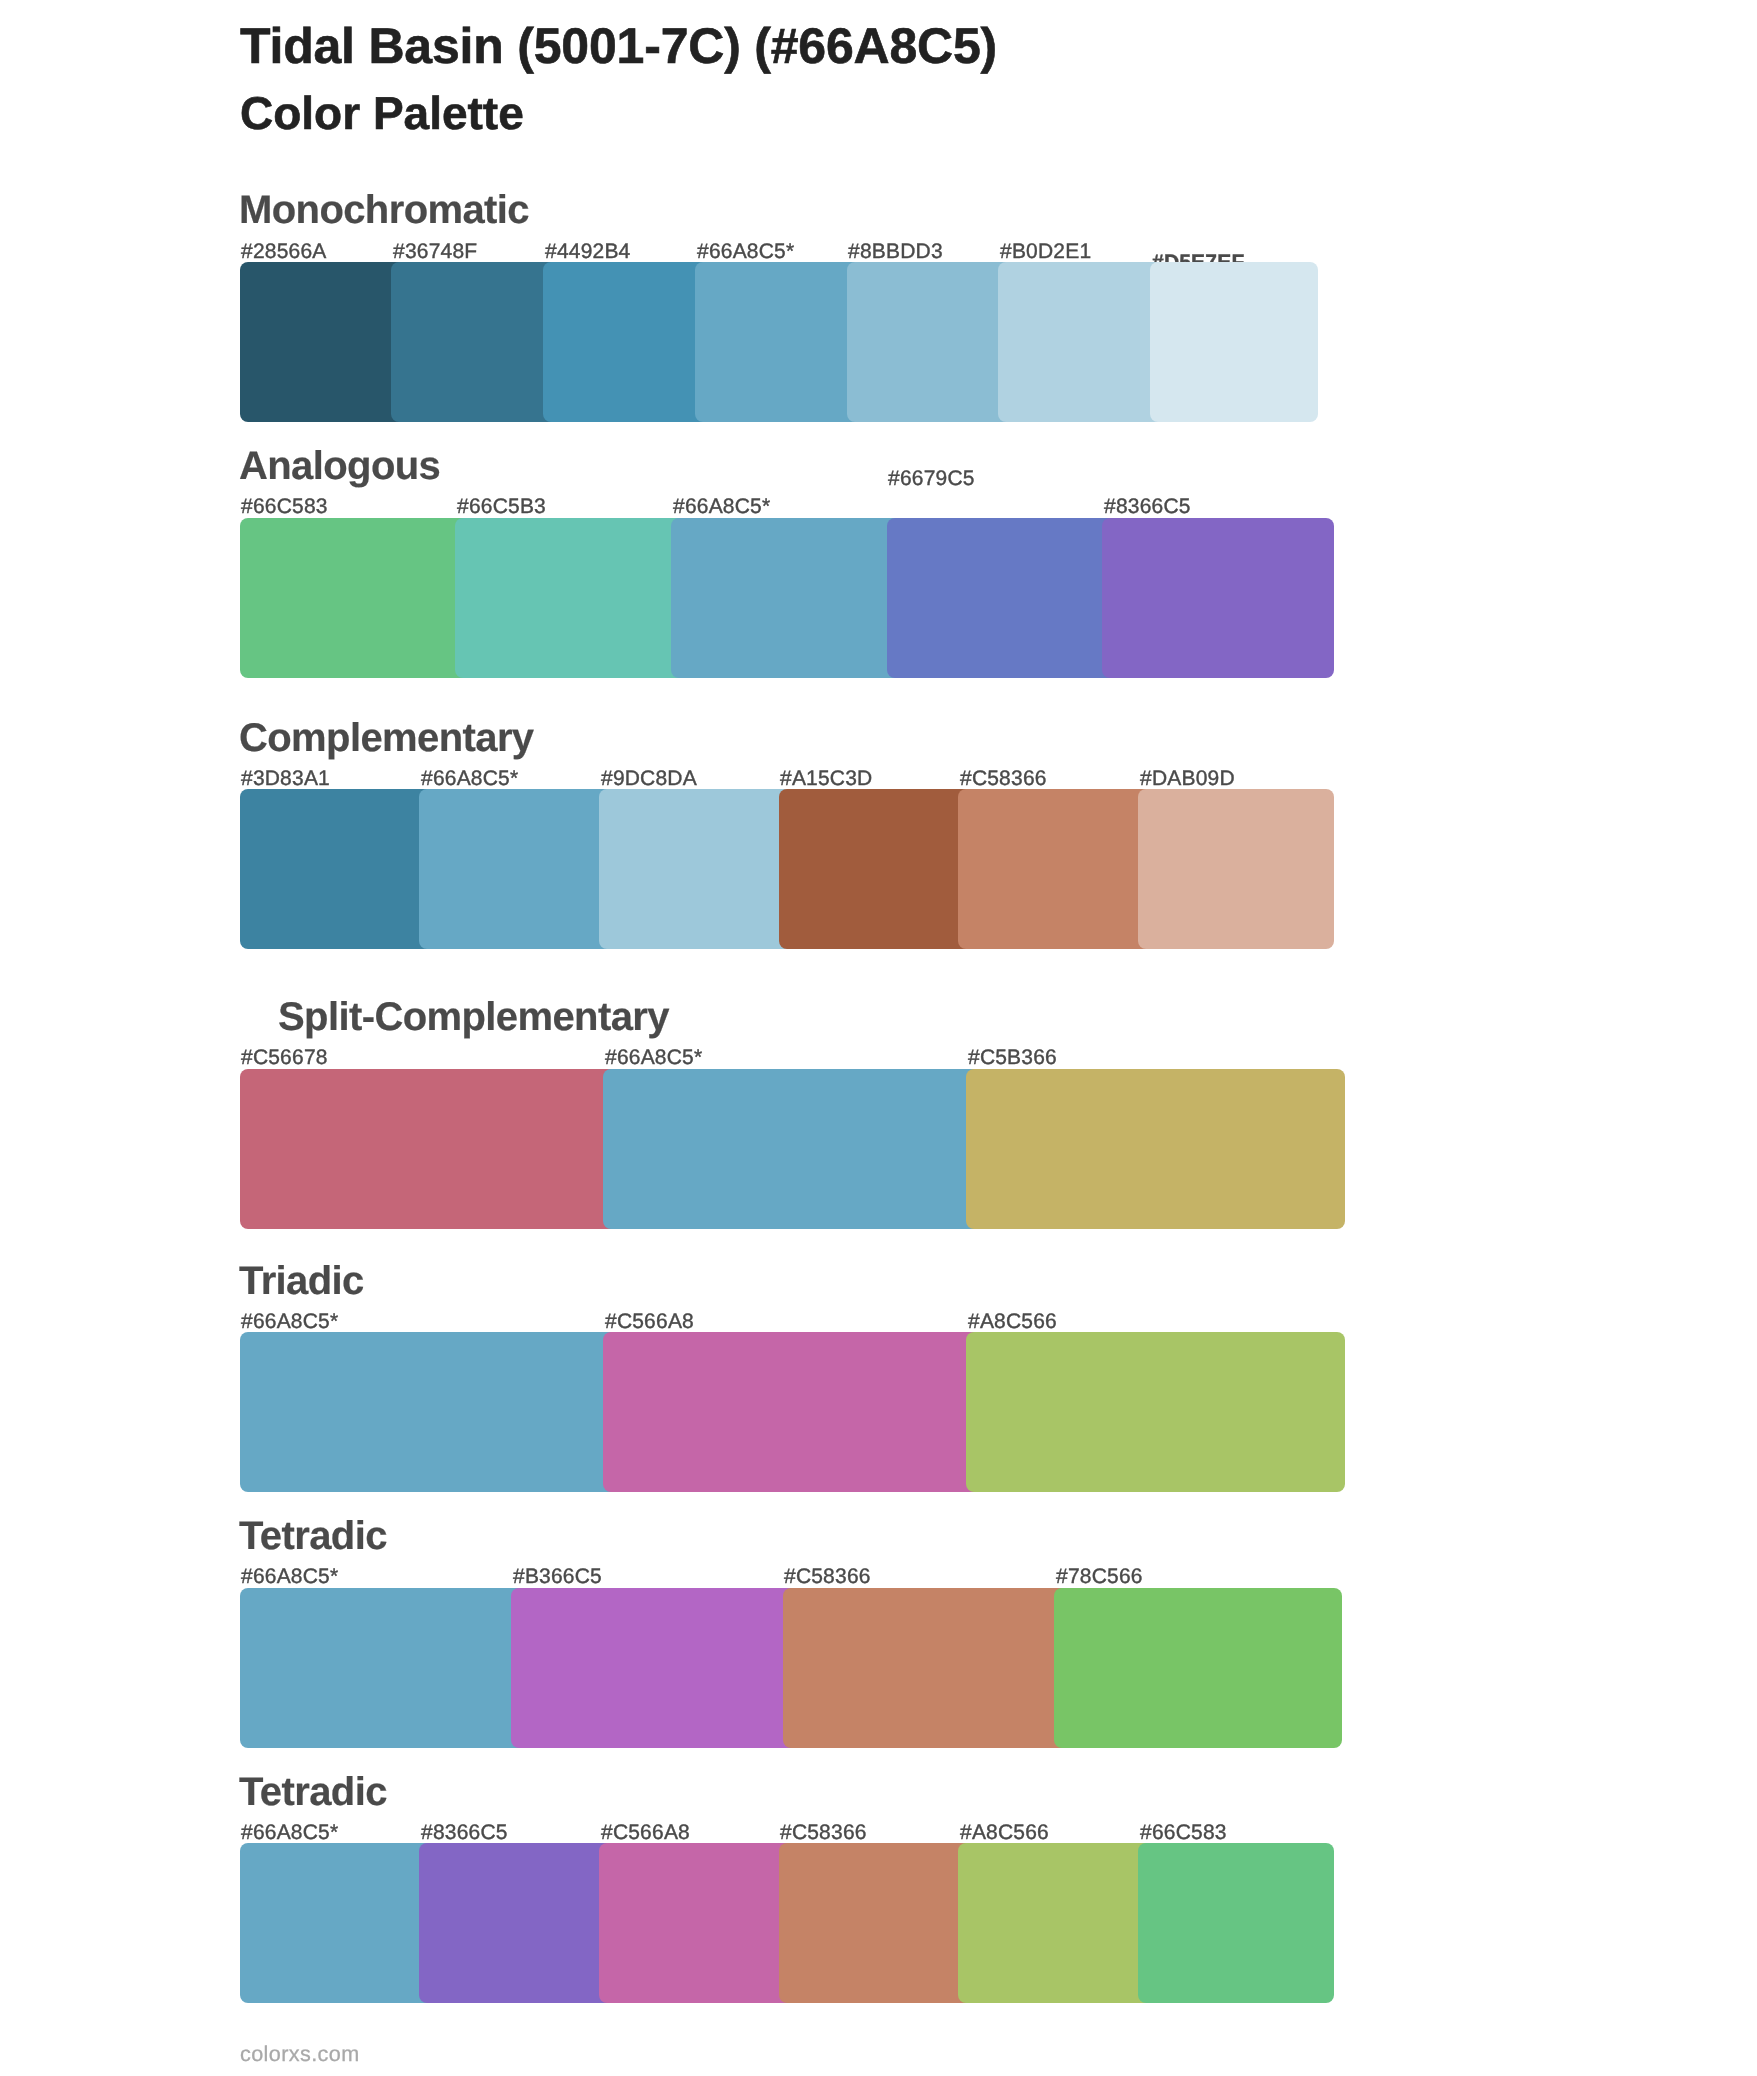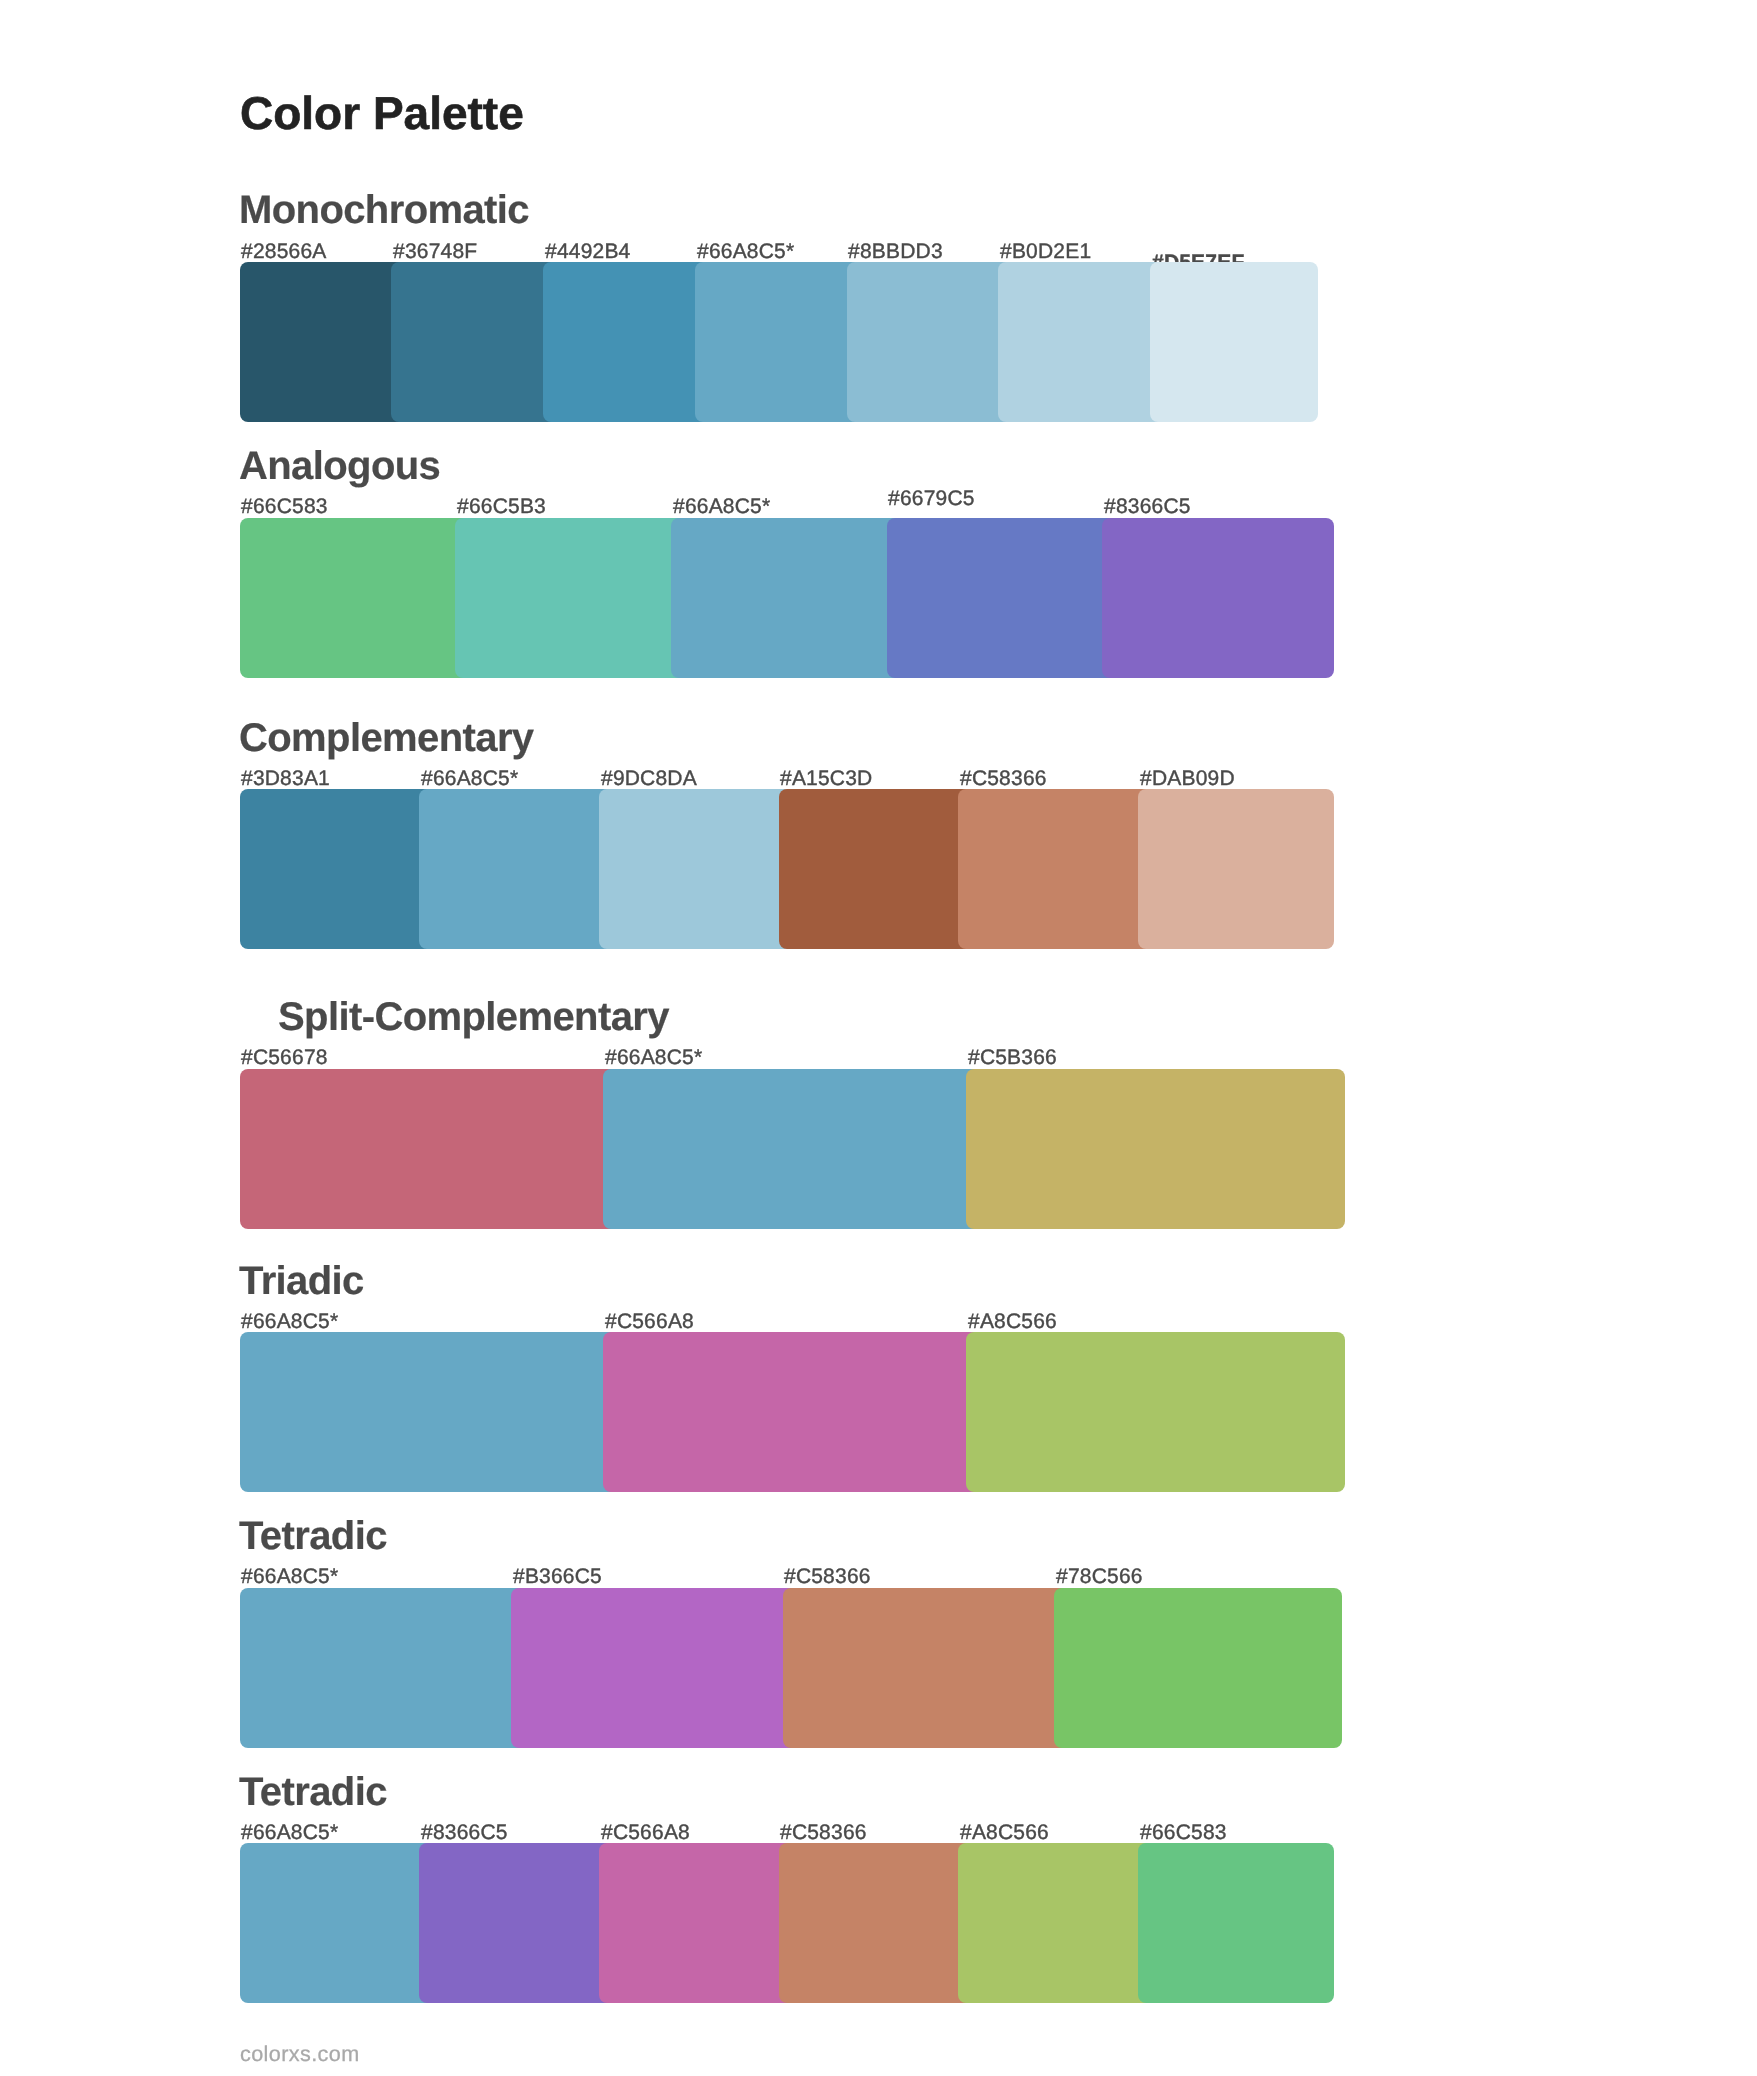--- a/index.html
+++ b/index.html
@@ -12,20 +12,21 @@
   #subtitle{left:240px;top:52px;font-size:46px;}
   .sec-title{position:absolute;color:#4a4a4a;font-weight:bold;font-size:40px;letter-spacing:-0.6px;white-space:nowrap;line-height:1;-webkit-text-stroke:0.2px #4a4a4a;}
   .hexlabel{position:absolute;color:#4a4a4a;font-size:21px;letter-spacing:0.2px;white-space:nowrap;line-height:1;-webkit-text-stroke:0.4px #4a4a4a;}
   .swatch{position:absolute;border-radius:8px;}
   #footer{position:absolute;left:240px;top:2043px;font-size:21.6px;letter-spacing:0.4px;color:#a9a9a9;line-height:1;-webkit-text-stroke:0.3px #a9a9a9;}
 </style>
 </head>
 <body>
 
 <div id="page">
+  <h1 class="hdr" id="title">Tidal Basin (5001-7C) (#66A8C5)</h1>
   <h2 class="hdr" id="subtitle">Color Palette</h2>
   <div id="sections">
       <div class="sec-title" style="left: 239px; top: 190px;">Monochromatic</div>
       <div class="swatch" style="left: 240px; top: 262px; width: 168px; height: 160px; background: rgb(40, 86, 106); z-index: 10;"></div>
       <div class="hexlabel" style="left: 241px; top: 241px;">#28566A</div>
       <div class="swatch" style="left: 391px; top: 262px; width: 168px; height: 160px; background: rgb(54, 116, 143); z-index: 11;"></div>
       <div class="hexlabel" style="left: 393px; top: 241px;">#36748F</div>
       <div class="swatch" style="left: 543px; top: 262px; width: 168px; height: 160px; background: rgb(68, 146, 180); z-index: 12;"></div>
       <div class="hexlabel" style="left: 545px; top: 241px;">#4492B4</div>
       <div class="swatch" style="left: 695px; top: 262px; width: 168px; height: 160px; background: rgb(102, 168, 197); z-index: 13;"></div>
@@ -37,21 +38,21 @@
       <div class="swatch" style="left: 1150px; top: 262px; width: 168px; height: 160px; background: rgb(213, 231, 239); z-index: 16;"></div>
       <div class="hexlabel" style="left: 1152px; top: 252px; font-weight: bold;">#D5E7EF</div>
       <div class="sec-title" style="left: 239px; top: 446px;">Analogous</div>
       <div class="swatch" style="left: 240px; top: 518px; width: 232px; height: 160px; background: rgb(102, 197, 131); z-index: 10;"></div>
       <div class="hexlabel" style="left: 241px; top: 496px;">#66C583</div>
       <div class="swatch" style="left: 455px; top: 518px; width: 232px; height: 160px; background: rgb(102, 197, 179); z-index: 11;"></div>
       <div class="hexlabel" style="left: 457px; top: 496px;">#66C5B3</div>
       <div class="swatch" style="left: 671px; top: 518px; width: 232px; height: 160px; background: rgb(102, 168, 197); z-index: 12;"></div>
       <div class="hexlabel" style="left: 673px; top: 496px;">#66A8C5*</div>
       <div class="swatch" style="left: 887px; top: 518px; width: 232px; height: 160px; background: rgb(102, 121, 197); z-index: 13;"></div>
-      <div class="hexlabel" style="left: 888px; top: 488px;">#6679C5</div>
+      <div class="hexlabel" style="left: 888px; top: 468px;">#6679C5</div>
       <div class="swatch" style="left: 1102px; top: 518px; width: 232px; height: 160px; background: rgb(131, 102, 197); z-index: 14;"></div>
       <div class="hexlabel" style="left: 1104px; top: 496px;">#8366C5</div>
       <div class="sec-title" style="left: 239px; top: 718px;">Complementary</div>
       <div class="swatch" style="left: 240px; top: 789px; width: 196px; height: 160px; background: rgb(61, 131, 161); z-index: 10;"></div>
       <div class="hexlabel" style="left: 241px; top: 768px;">#3D83A1</div>
       <div class="swatch" style="left: 419px; top: 789px; width: 196px; height: 160px; background: rgb(102, 168, 197); z-index: 11;"></div>
       <div class="hexlabel" style="left: 421px; top: 768px;">#66A8C5*</div>
       <div class="swatch" style="left: 599px; top: 789px; width: 196px; height: 160px; background: rgb(157, 200, 218); z-index: 12;"></div>
       <div class="hexlabel" style="left: 601px; top: 768px;">#9DC8DA</div>
       <div class="swatch" style="left: 779px; top: 789px; width: 196px; height: 160px; background: rgb(161, 92, 61); z-index: 13;"></div>

